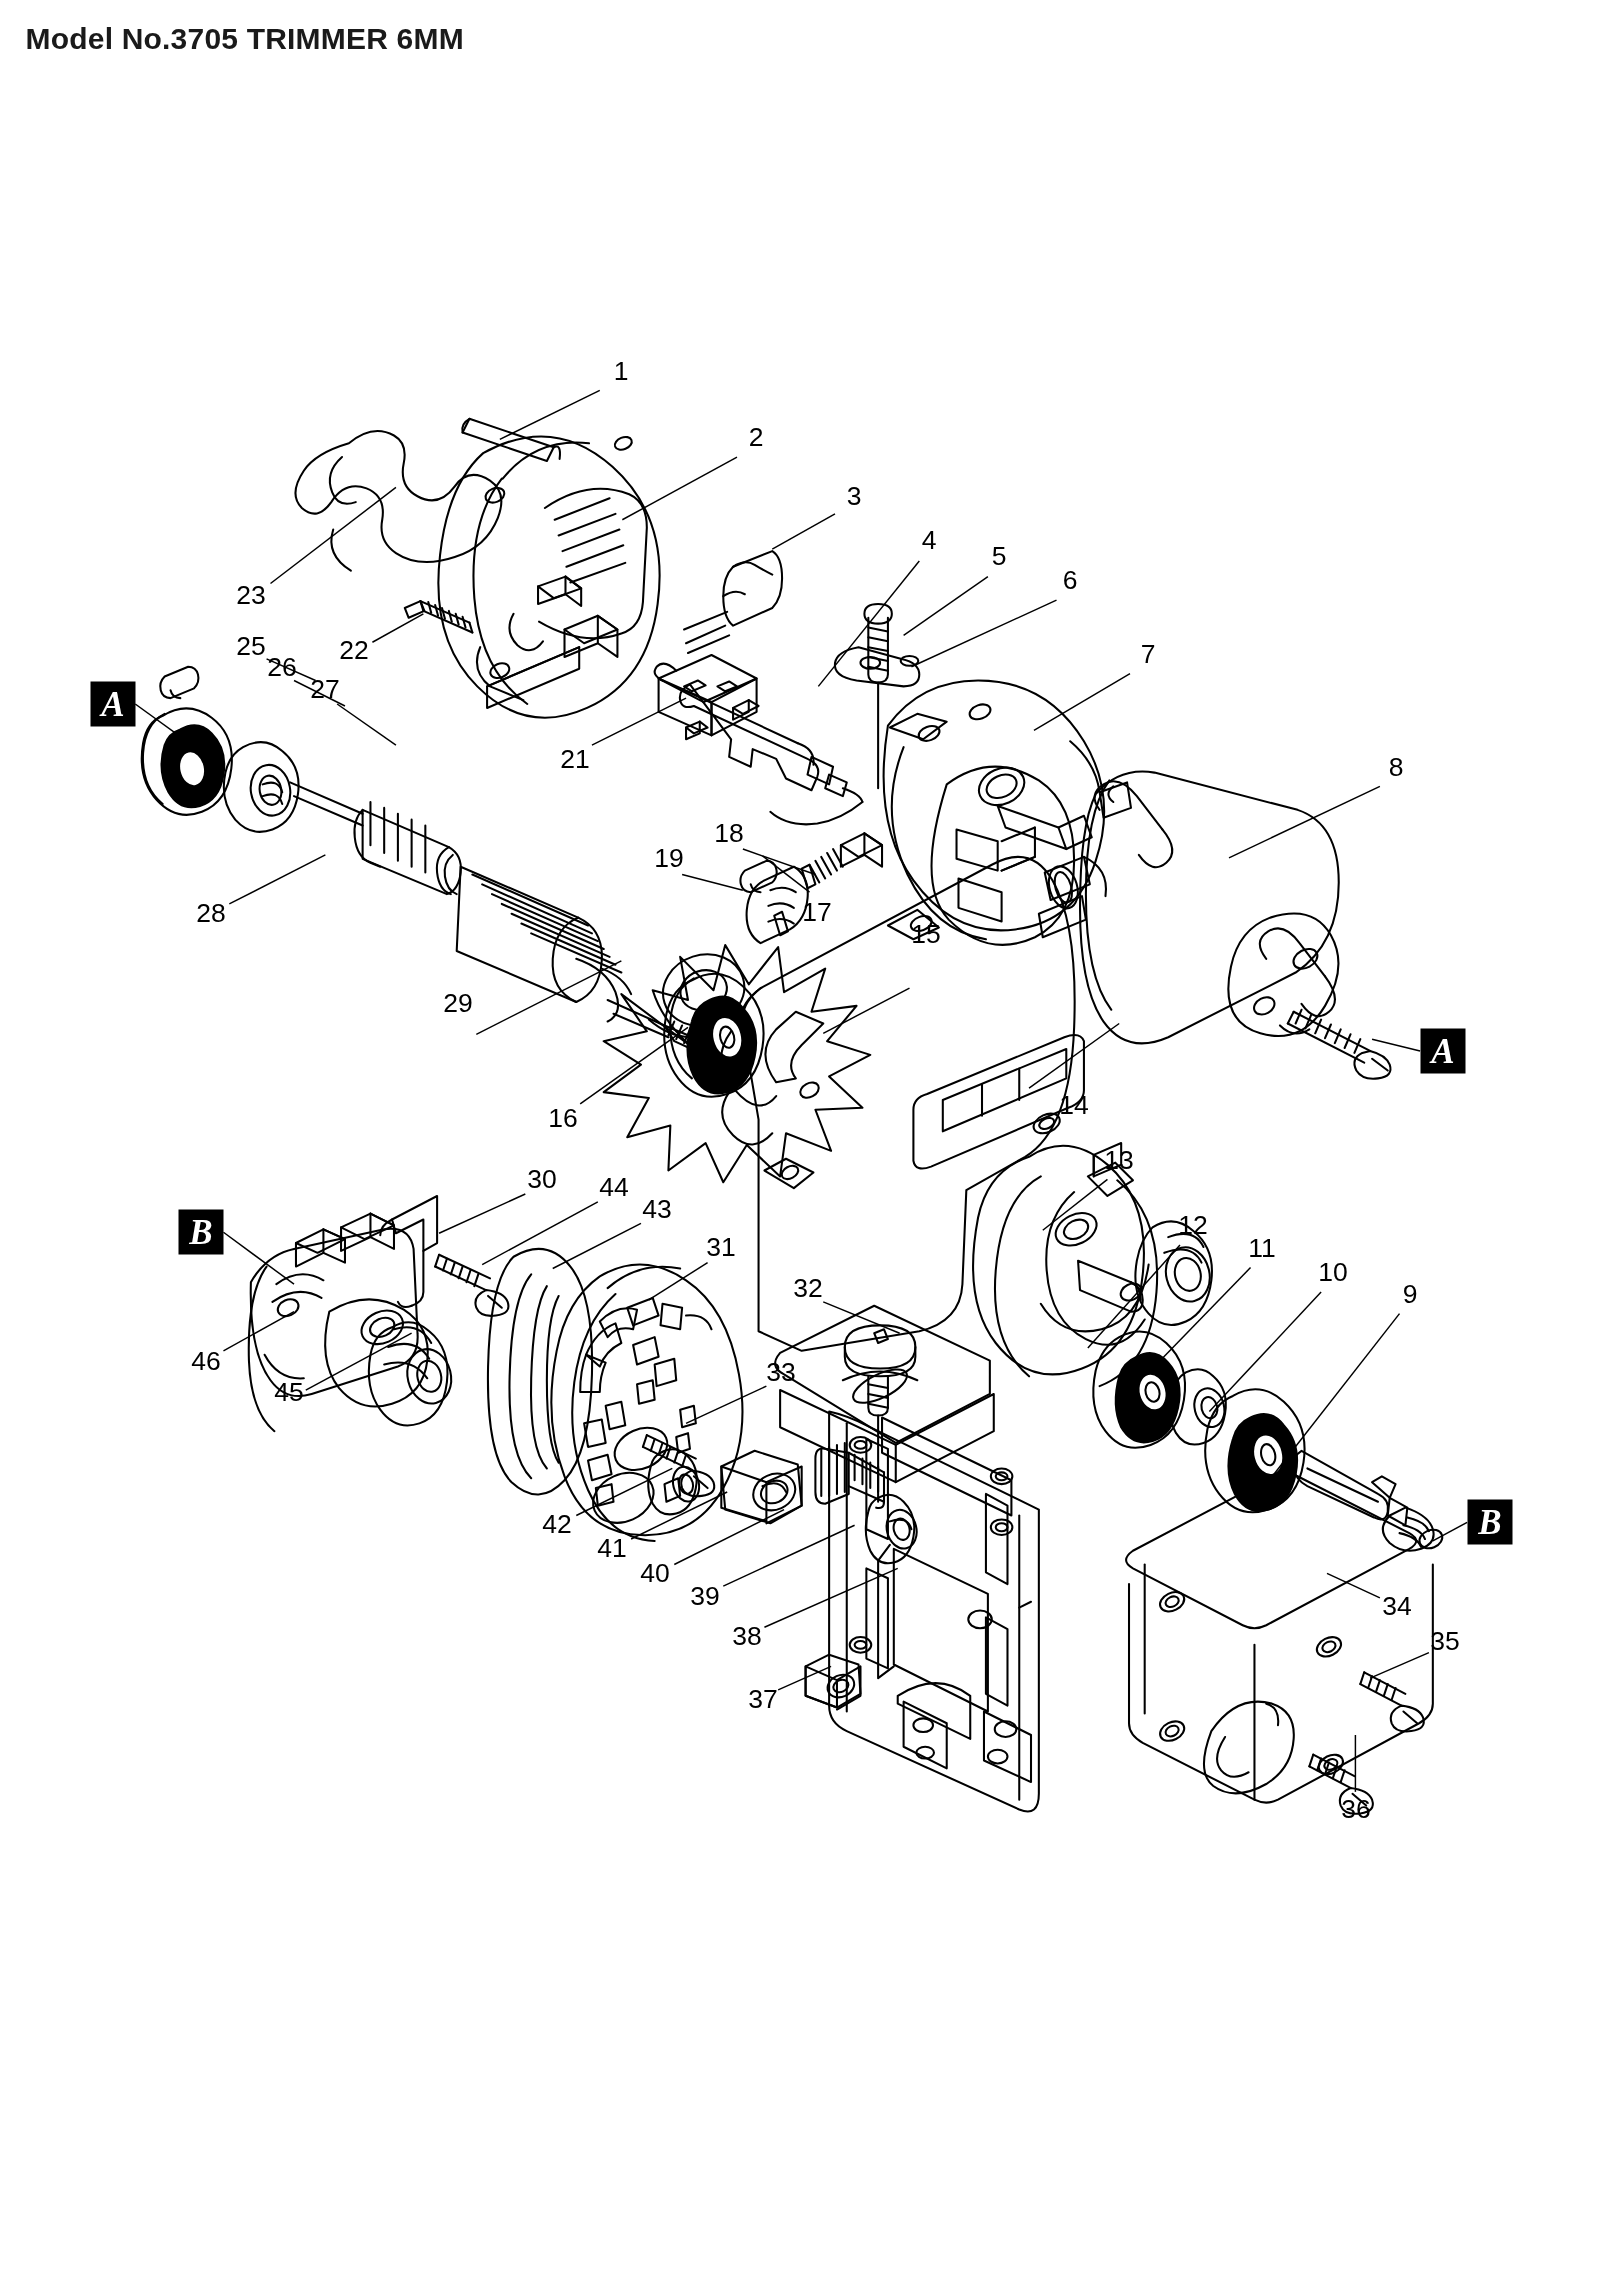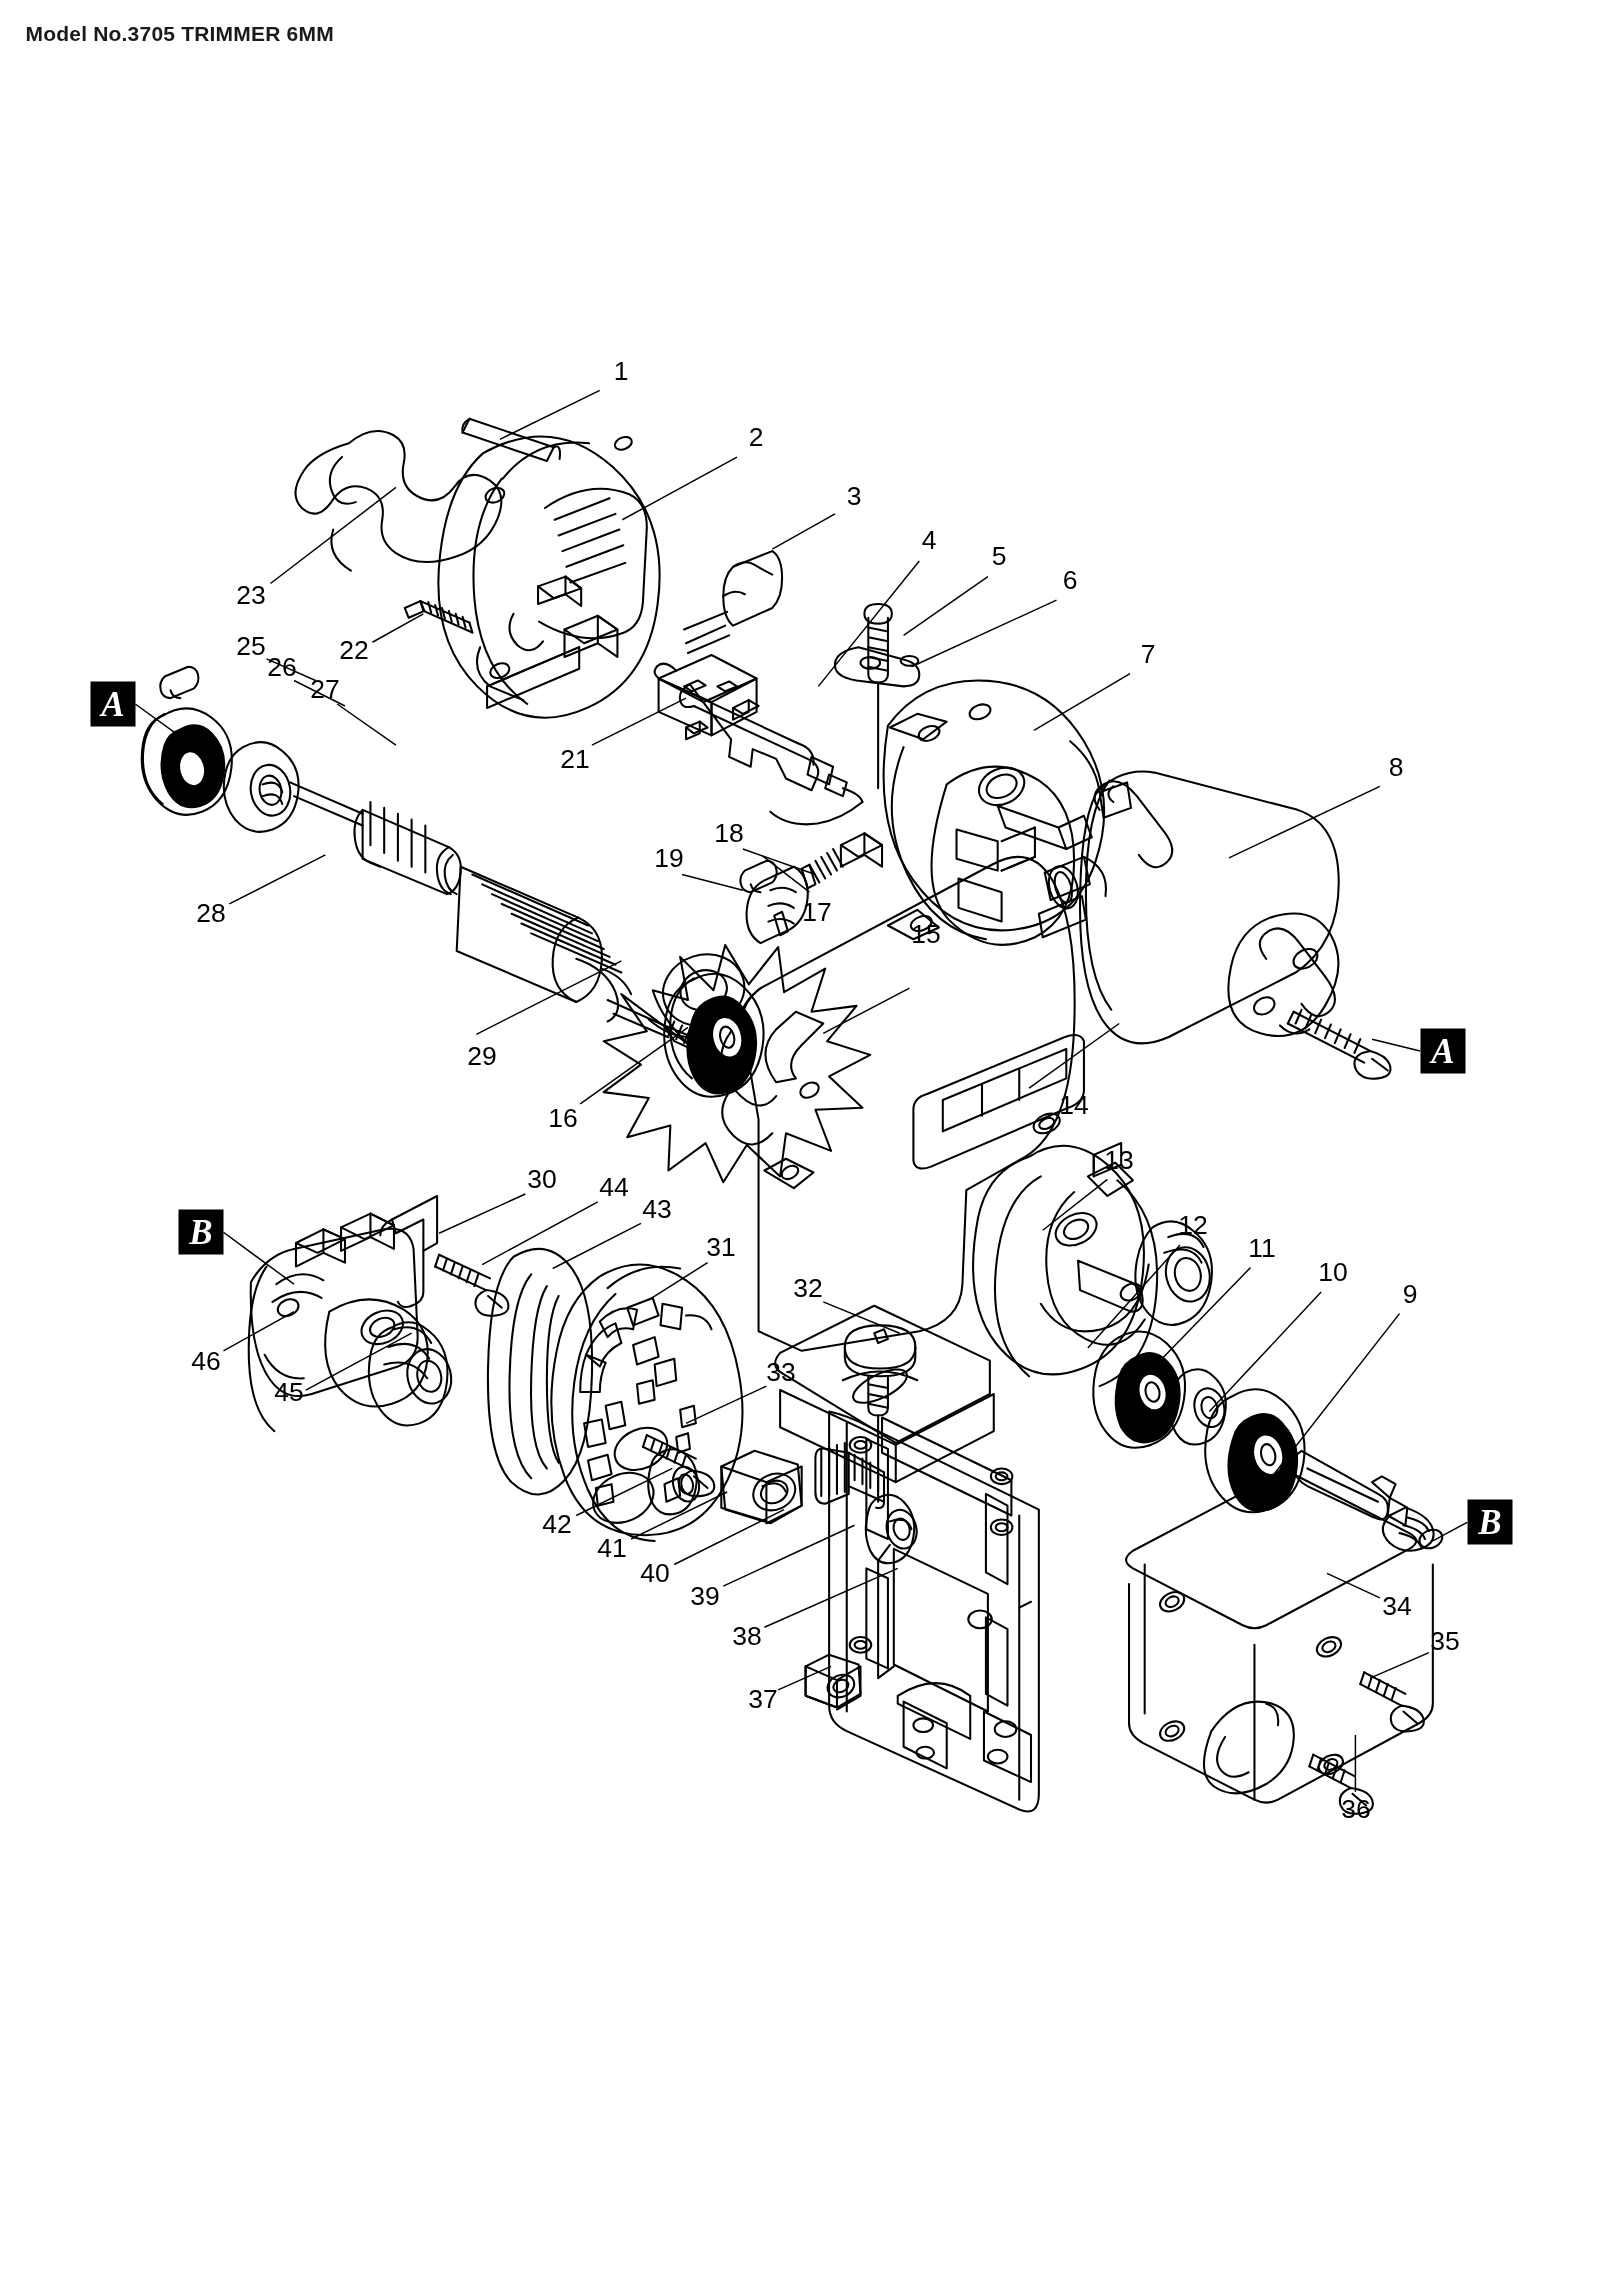--- a/index.html
+++ b/index.html
@@ -7,21 +7,21 @@
   body{
     width:1621px;height:2293px;
     font-family:"Liberation Sans", sans-serif;
     color:#111;
     position:relative;
     overflow:hidden;
   }
   #sheet{position:absolute;inset:0;background:#fff;}
   #title{
     position:absolute;left:25.5px;top:21.6px;
-    font-size:21px;font-weight:600;letter-spacing:0.2px;
+    font-size:30px;font-weight:600;letter-spacing:0.2px;
     color:#1a1a1a;white-space:nowrap;
   }
   
   .cal{
     position:absolute;
     font-size:26.5px;
     font-weight:400;
     color:#000;
     line-height:1;
     white-space:nowrap;
@@ -647,21 +647,21 @@
       <div class="cal" style="left: 817px; top: 912px;">17</div>
       <div class="cal" style="left: 729px; top: 833px;">18</div>
       <div class="cal" style="left: 669px; top: 858px;">19</div>
       <div class="cal" style="left: 575px; top: 759px;">21</div>
       <div class="cal" style="left: 354px; top: 650px;">22</div>
       <div class="cal" style="left: 251px; top: 595px;">23</div>
       <div class="cal" style="left: 251px; top: 646px;">25</div>
       <div class="cal" style="left: 282px; top: 667px;">26</div>
       <div class="cal" style="left: 325px; top: 689px;">27</div>
       <div class="cal" style="left: 211px; top: 913px;">28</div>
-      <div class="cal" style="left: 458px; top: 1056px; margin-left: 24px;">29</div>
+      <div class="cal" style="left: 458px; top: 1003px;">29</div>
       <div class="cal" style="left: 542px; top: 1179px;">30</div>
       <div class="cal" style="left: 721px; top: 1247px;">31</div>
       <div class="cal" style="left: 808px; top: 1288px;">32</div>
       <div class="cal" style="left: 781px; top: 1372px;">33</div>
       <div class="cal" style="left: 1397px; top: 1606px;">34</div>
       <div class="cal" style="left: 1445px; top: 1641px;">35</div>
       <div class="cal" style="left: 1356px; top: 1809px;">36</div>
       <div class="cal" style="left: 763px; top: 1699px;">37</div>
       <div class="cal" style="left: 747px; top: 1636px;">38</div>
       <div class="cal" style="left: 705px; top: 1596px;">39</div>

